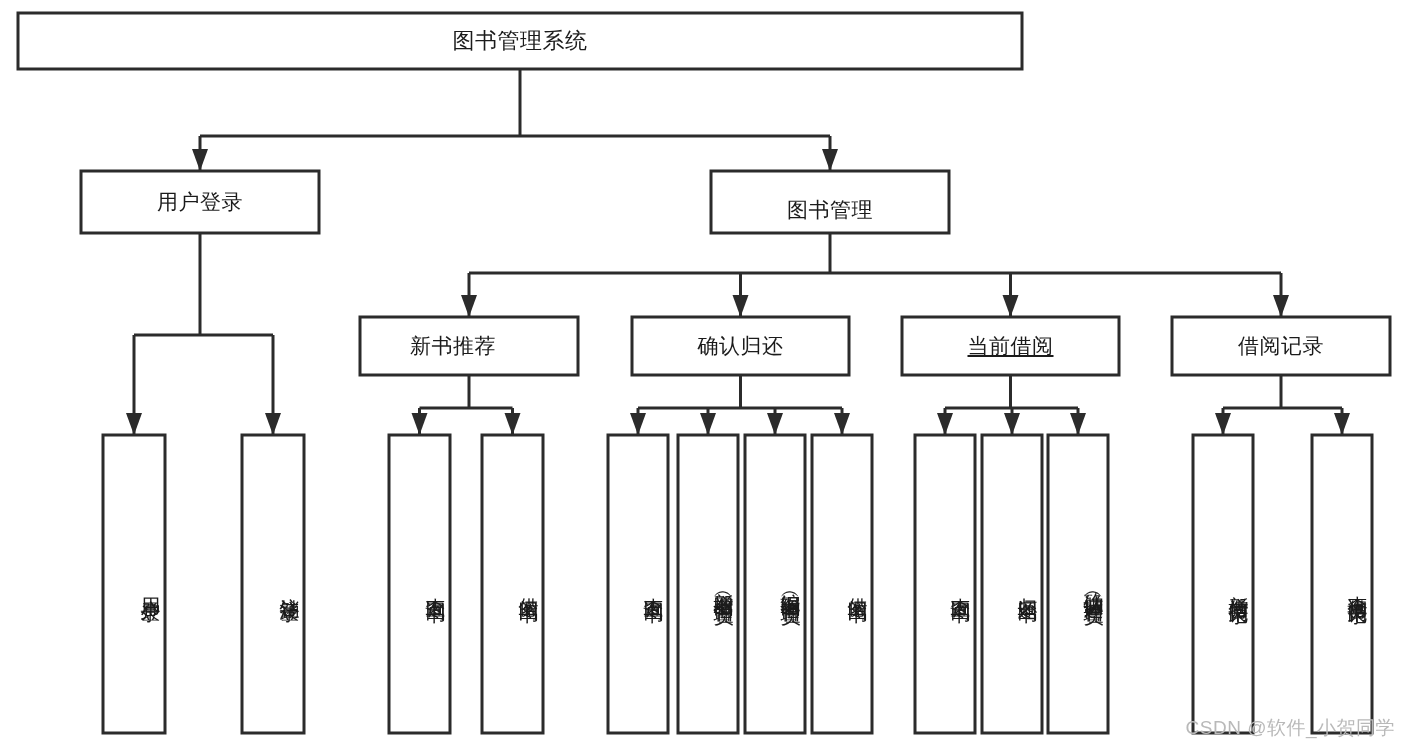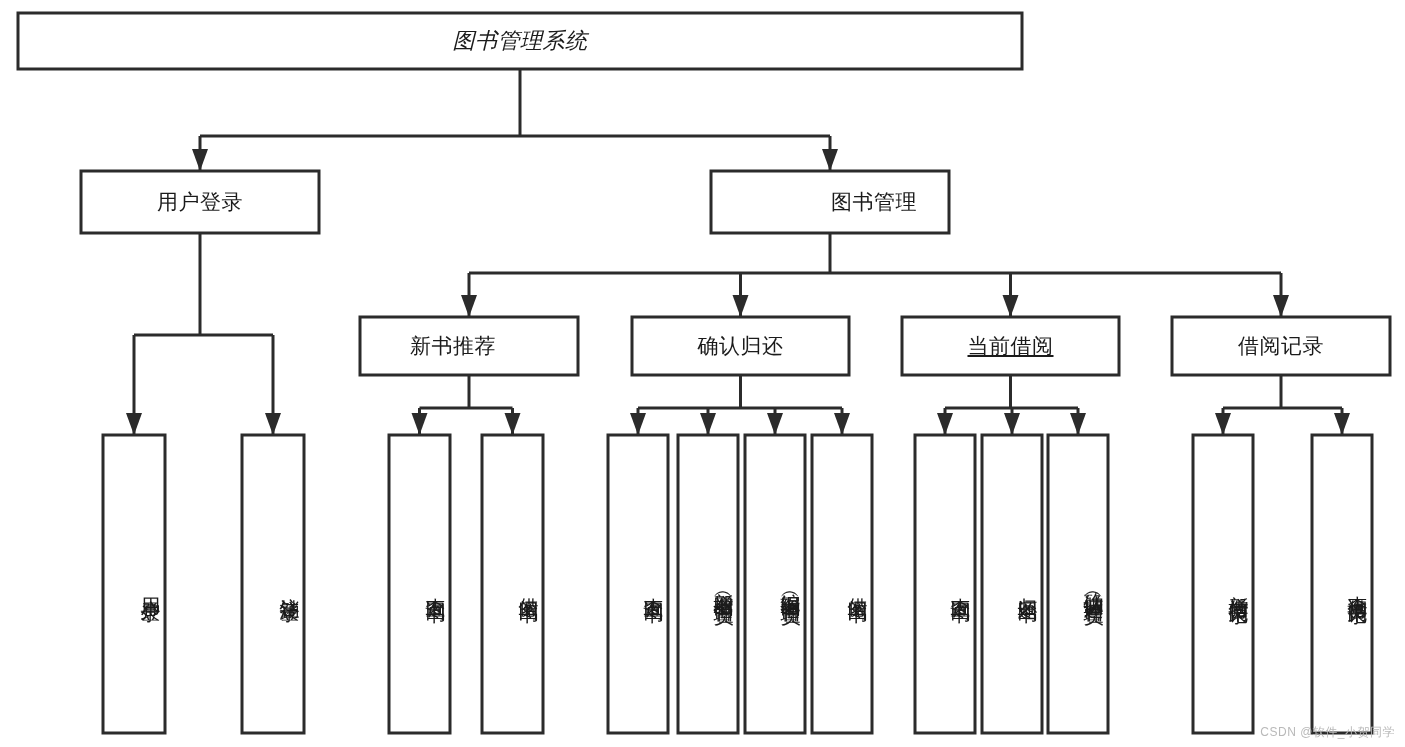--- a/index.html
+++ b/index.html
@@ -64,21 +64,21 @@
     padding-top: 4px;
     box-sizing: border-box;
   }
   .node-label.root {
     font-size: 22px;
   }
   #watermark {
     position: absolute;
     right: 10px;
     bottom: 6px;
-    font-size: 12px;
+    font-size: 19px;
     color: #b9b9b9;
     font-family: "Liberation Sans", "DejaVu Sans", sans-serif;
     letter-spacing: 0.5px;
     white-space: nowrap;
     pointer-events: none;
   }
 </style>
 </head>
 <body>
 
@@ -157,23 +157,23 @@
         <rect x="812" y="435" width="60" height="298" class="node-box"></rect>
         <rect x="915" y="435" width="60" height="298" class="node-box"></rect>
         <rect x="982" y="435" width="60" height="298" class="node-box"></rect>
         <rect x="1048" y="435" width="60" height="298" class="node-box"></rect>
         <rect x="1193" y="435" width="60" height="298" class="node-box"></rect>
         <rect x="1312" y="435" width="60" height="298" class="node-box"></rect>
       </g>
   </svg>
 
   <div id="labels-layer">
-      <div class="node-label horizontal root" style="left: 18px; top: 13px; width: 1004px; height: 56px; font-style: italic;">图书管理系统</div>
+      <div class="node-label horizontal root" style="left: 18px; top: 13px; width: 1004px; height: 56px;">图书管理系统</div>
       <div class="node-label horizontal" style="left: 81px; top: 171px; width: 238px; height: 62px;">用户登录</div>
-      <div class="node-label horizontal" style="left: 711px; top: 171px; width: 238px; height: 62px; padding-left: 44px;">图书管理</div>
+      <div class="node-label horizontal" style="left: 711px; top: 179px; width: 238px; height: 62px;">图书管理</div>
       <div class="node-label horizontal" style="left: 360px; top: 317px; width: 186px; height: 58px;">新书推荐</div>
       <div class="node-label horizontal" style="left: 632px; top: 317px; width: 217px; height: 58px;">确认归还</div>
       <div class="node-label horizontal" style="left: 902px; top: 317px; width: 217px; height: 58px; text-decoration: underline;">当前借阅</div>
       <div class="node-label horizontal" style="left: 1172px; top: 317px; width: 218px; height: 58px;">借阅记录</div>
       <div class="node-label vertical" style="left: 103px; top: 435px; width: 62px; height: 298px;">用户登录</div>
       <div class="node-label vertical" style="left: 242px; top: 435px; width: 62px; height: 298px;">注销登录</div>
       <div class="node-label vertical" style="left: 389px; top: 435px; width: 61px; height: 298px;">查询图书</div>
       <div class="node-label vertical" style="left: 482px; top: 435px; width: 61px; height: 298px;">借阅图书</div>
       <div class="node-label vertical" style="left: 608px; top: 435px; width: 60px; height: 298px;">查询图书</div>
       <div class="node-label vertical" style="left: 678px; top: 435px; width: 60px; height: 298px;">新增图书（管理员）</div>

